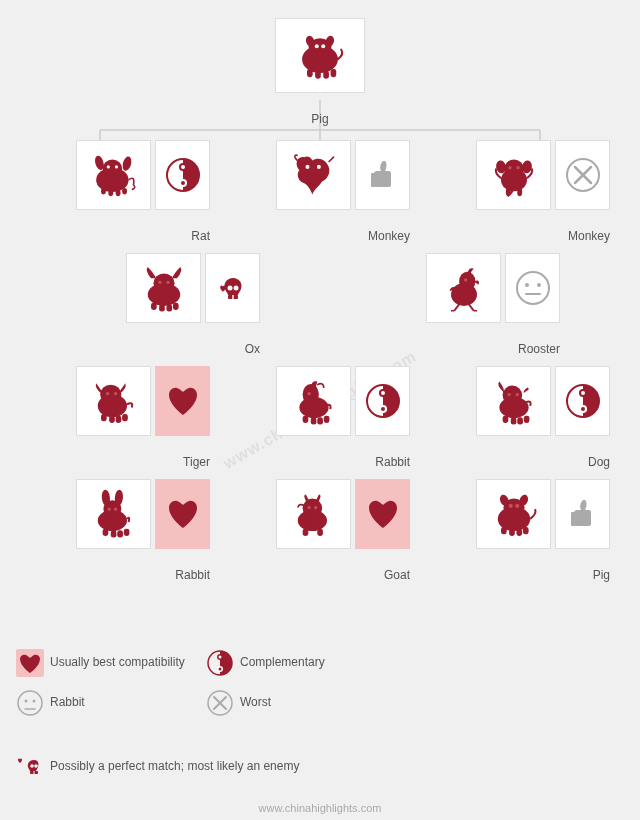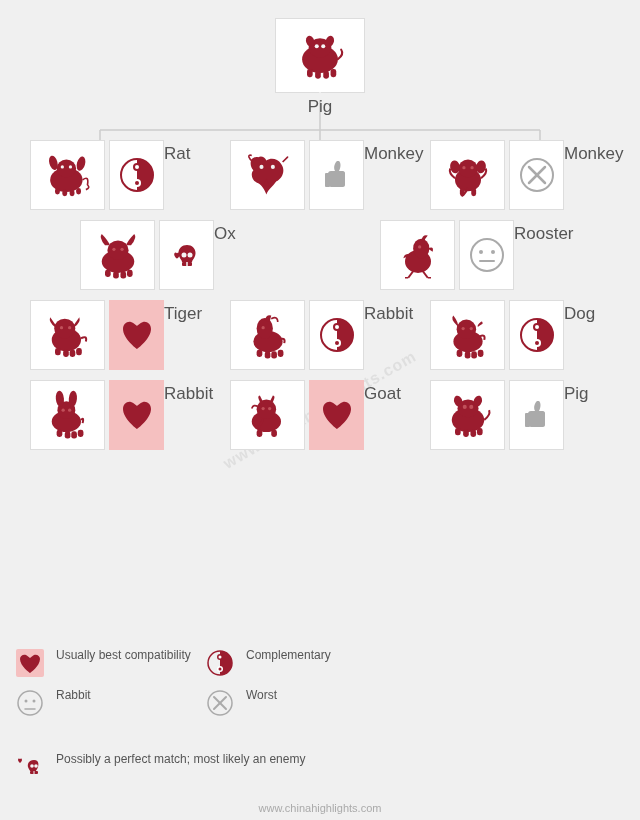--- a/index.html
+++ b/index.html
@@ -47,44 +47,44 @@
       position: absolute;
       bottom: -1px;
       left: 50%;
       transform: translateX(-50%);
       border-left: 10px solid transparent;
       border-right: 10px solid transparent;
       border-top: 10px solid white;
     }
 
     .animal-label {
-      font-size: 17px;
+      font-size: 12px;
       color: #555;
-      margin-top: 4px;
+      margin-top: 19px;
       text-align: center;
     }
 
     
     .grid-area {
       position: absolute;
       top: 140px;
       left: 20px;
       right: 20px;
     }
 
     .grid-row {
       display: flex;
       justify-content: space-around;
       margin-bottom: 10px;
     }
 
     .animal-pair {
       display: flex;
-      flex-direction: row;
-      align-items: flex-start;
+      flex-direction: column;
+      align-items: flex-end;
       width: 180px;
     }
 
     .pair-icons {
       display: flex;
       flex-direction: row;
       gap: 4px;
     }
 
     .animal-icon-box {
@@ -135,21 +135,22 @@
     .legend-row {
       display: flex;
       flex-direction: row;
       gap: 0px;
       margin-bottom: 6px;
       flex-wrap: wrap;
     }
 
     .legend-item {
       display: flex;
-      gap: 11px;
+      align-items: center;
+      gap: 5px;
       min-width: 190px;
       margin-bottom: 4px;
     }
 
     .legend-icon {
       width: 30px;
       height: 30px;
       display: flex;
       align-items: center;
       justify-content: center;

